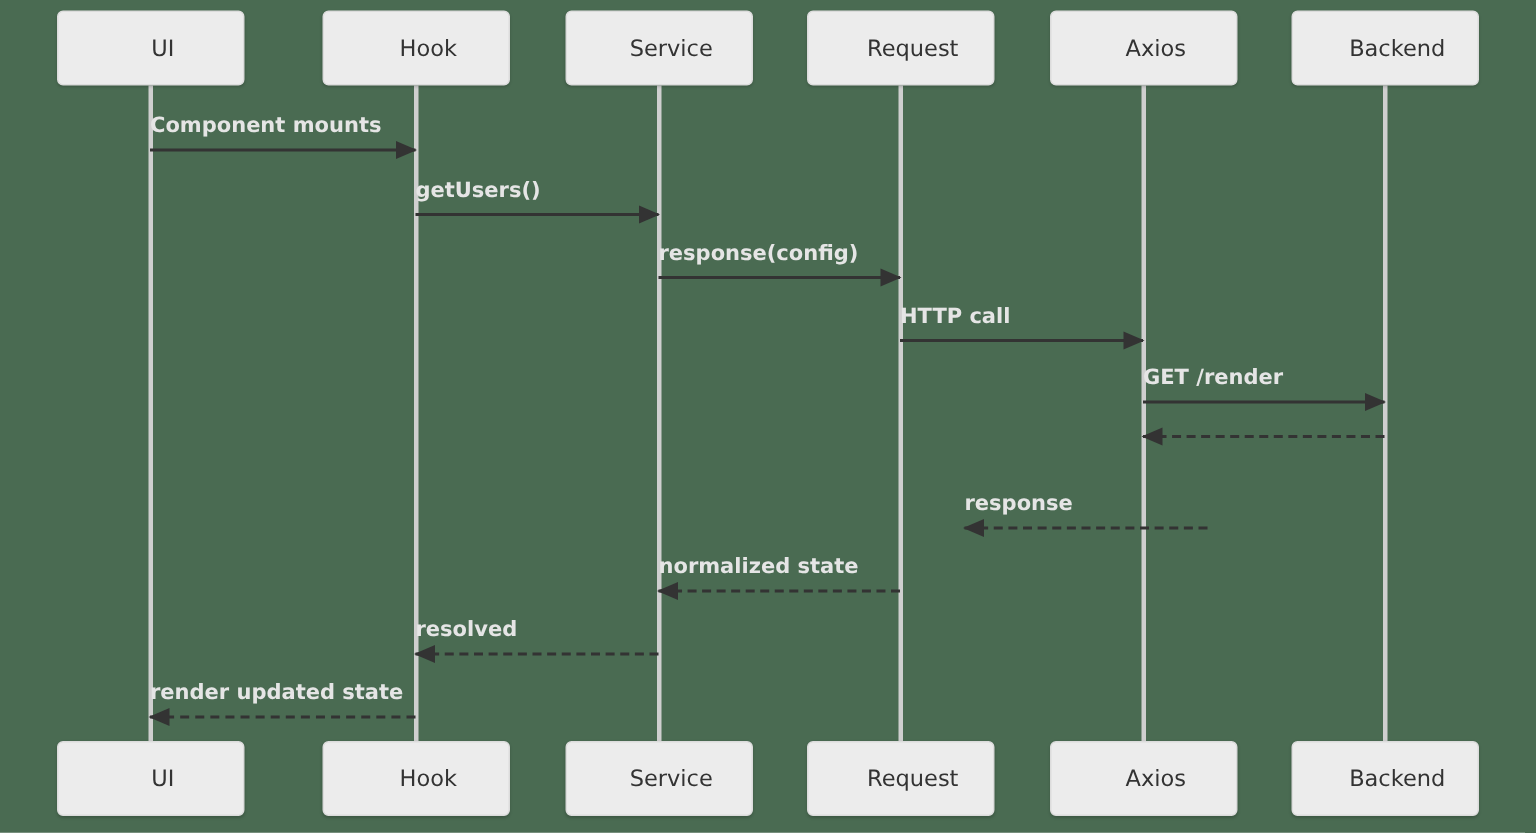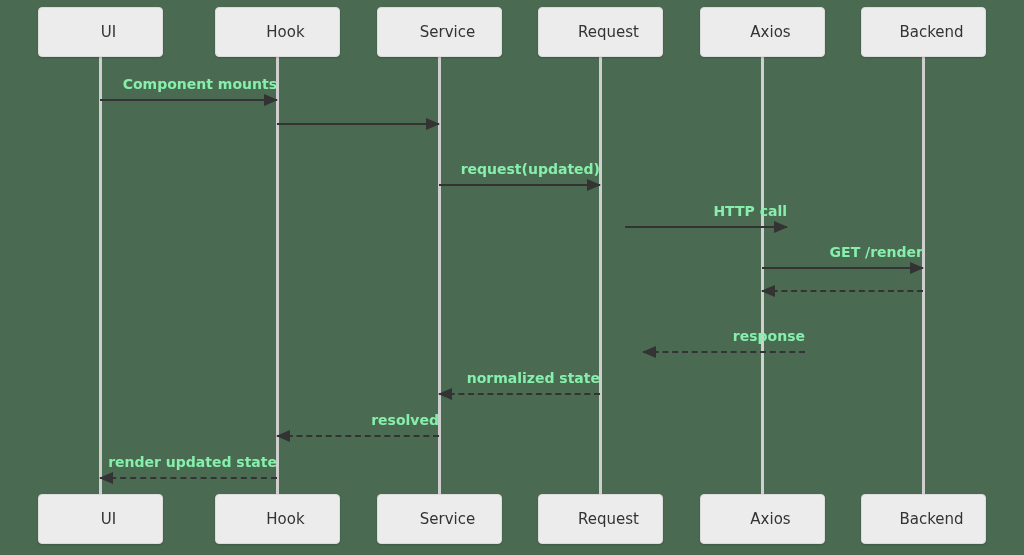--- a/index.html
+++ b/index.html
@@ -35,22 +35,22 @@
     font-size: 15px;
     box-shadow: 0 1px 2px rgba(0,0,0,0.18);
     z-index: 2;
     padding-left: 17px;
   }
   .message {
     position: absolute;
     z-index: 1;
   }
   .msg-label {
-    text-align: right;
-    color: #86efac;
+    text-align: left;
+    color: #e5e5e5;
     font-size: 14px;
     font-weight: 600;
     height: 19px;
     line-height: 19px;
     white-space: nowrap;
   }
   .msg-line {
     position: relative;
     margin-top: 5px;
     height: 0;
@@ -103,33 +103,34 @@
   <div class="actor" style="left: 860.5px; top: 494px;">Backend</div>
 
   <div class="message right" style="left: 100px; top: 75px;  width: 177px;">
     <div class="msg-label">Component mounts</div>
     <div class="msg-line">
         <span class="arrowhead"></span>
       </div>
   </div>
 
   <div class="message right" style="left: 277px; top: 118px; width: 162px;">
+    <div class="msg-label">getUsers()</div>
     <div class="msg-line">
         <span class="arrowhead"></span>
       </div>
   </div>
 
   <div class="message right" style="left: 439px; top: 160px; width: 161px;">
-    <div class="msg-label">request(updated)</div>
+    <div class="msg-label">response(config)</div>
     <div class="msg-line">
         <span class="arrowhead"></span>
       </div>
   </div>
 
-  <div class="message right" style="left: 600px; top: 202px; width: 162px; margin-left: 25px;">
+  <div class="message right" style="left: 600px; top: 202px; width: 162px;">
     <div class="msg-label">HTTP call</div>
     <div class="msg-line">
         <span class="arrowhead"></span>
       </div>
   </div>
 
   <div class="message right" style="left: 762px; top: 243px; width: 161px;">
     <div class="msg-label">GET /render</div>
     <div class="msg-line">
         <span class="arrowhead"></span>

